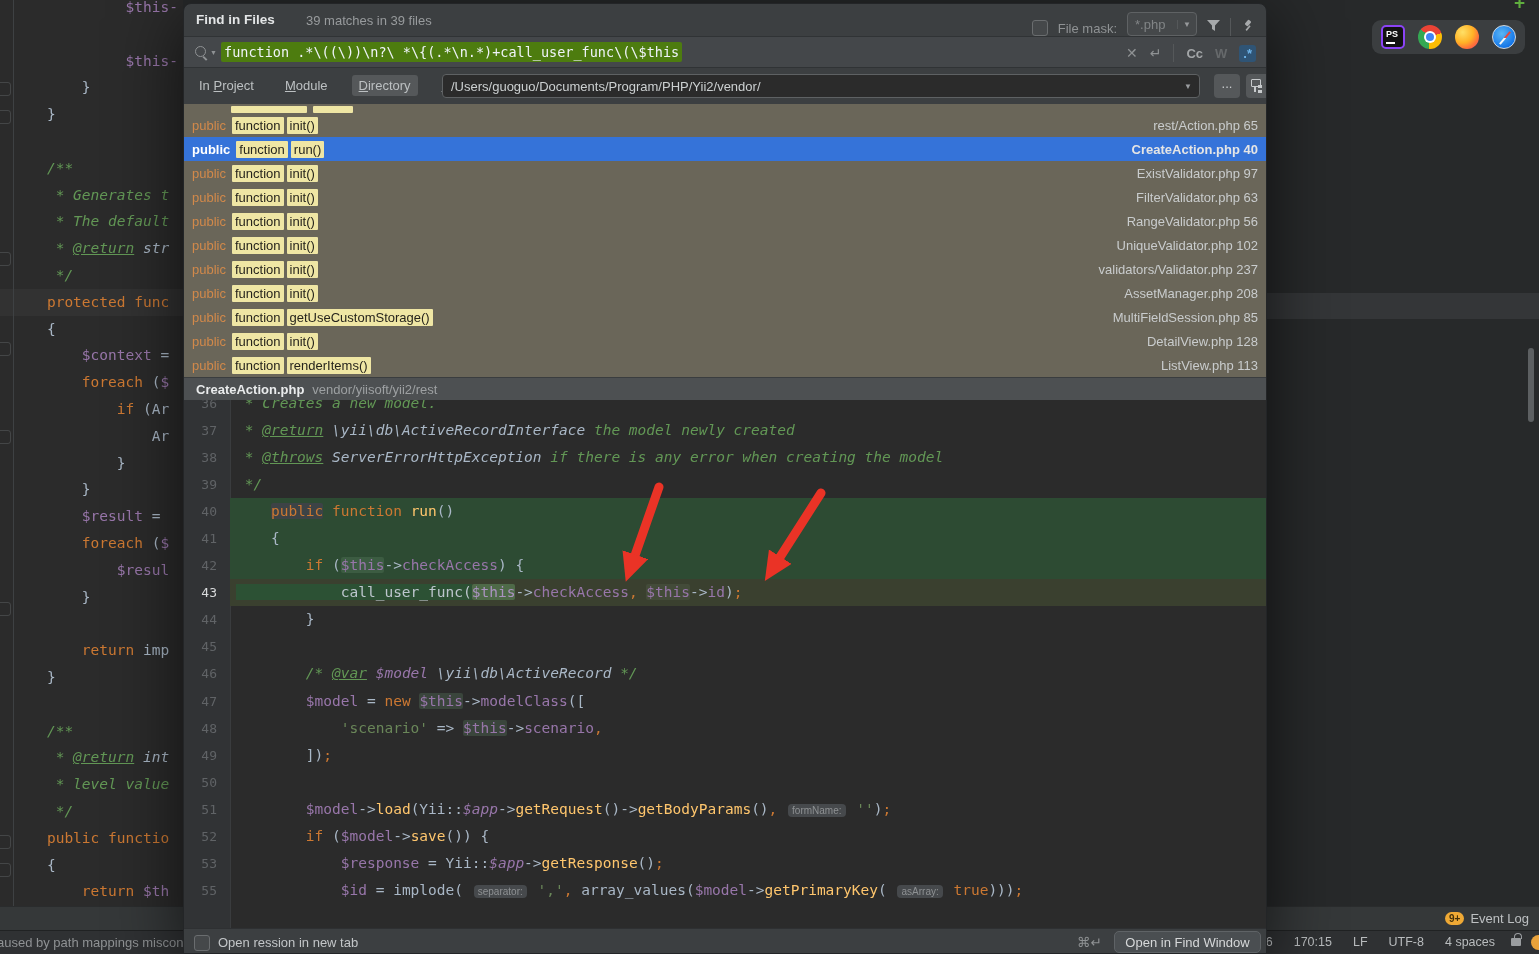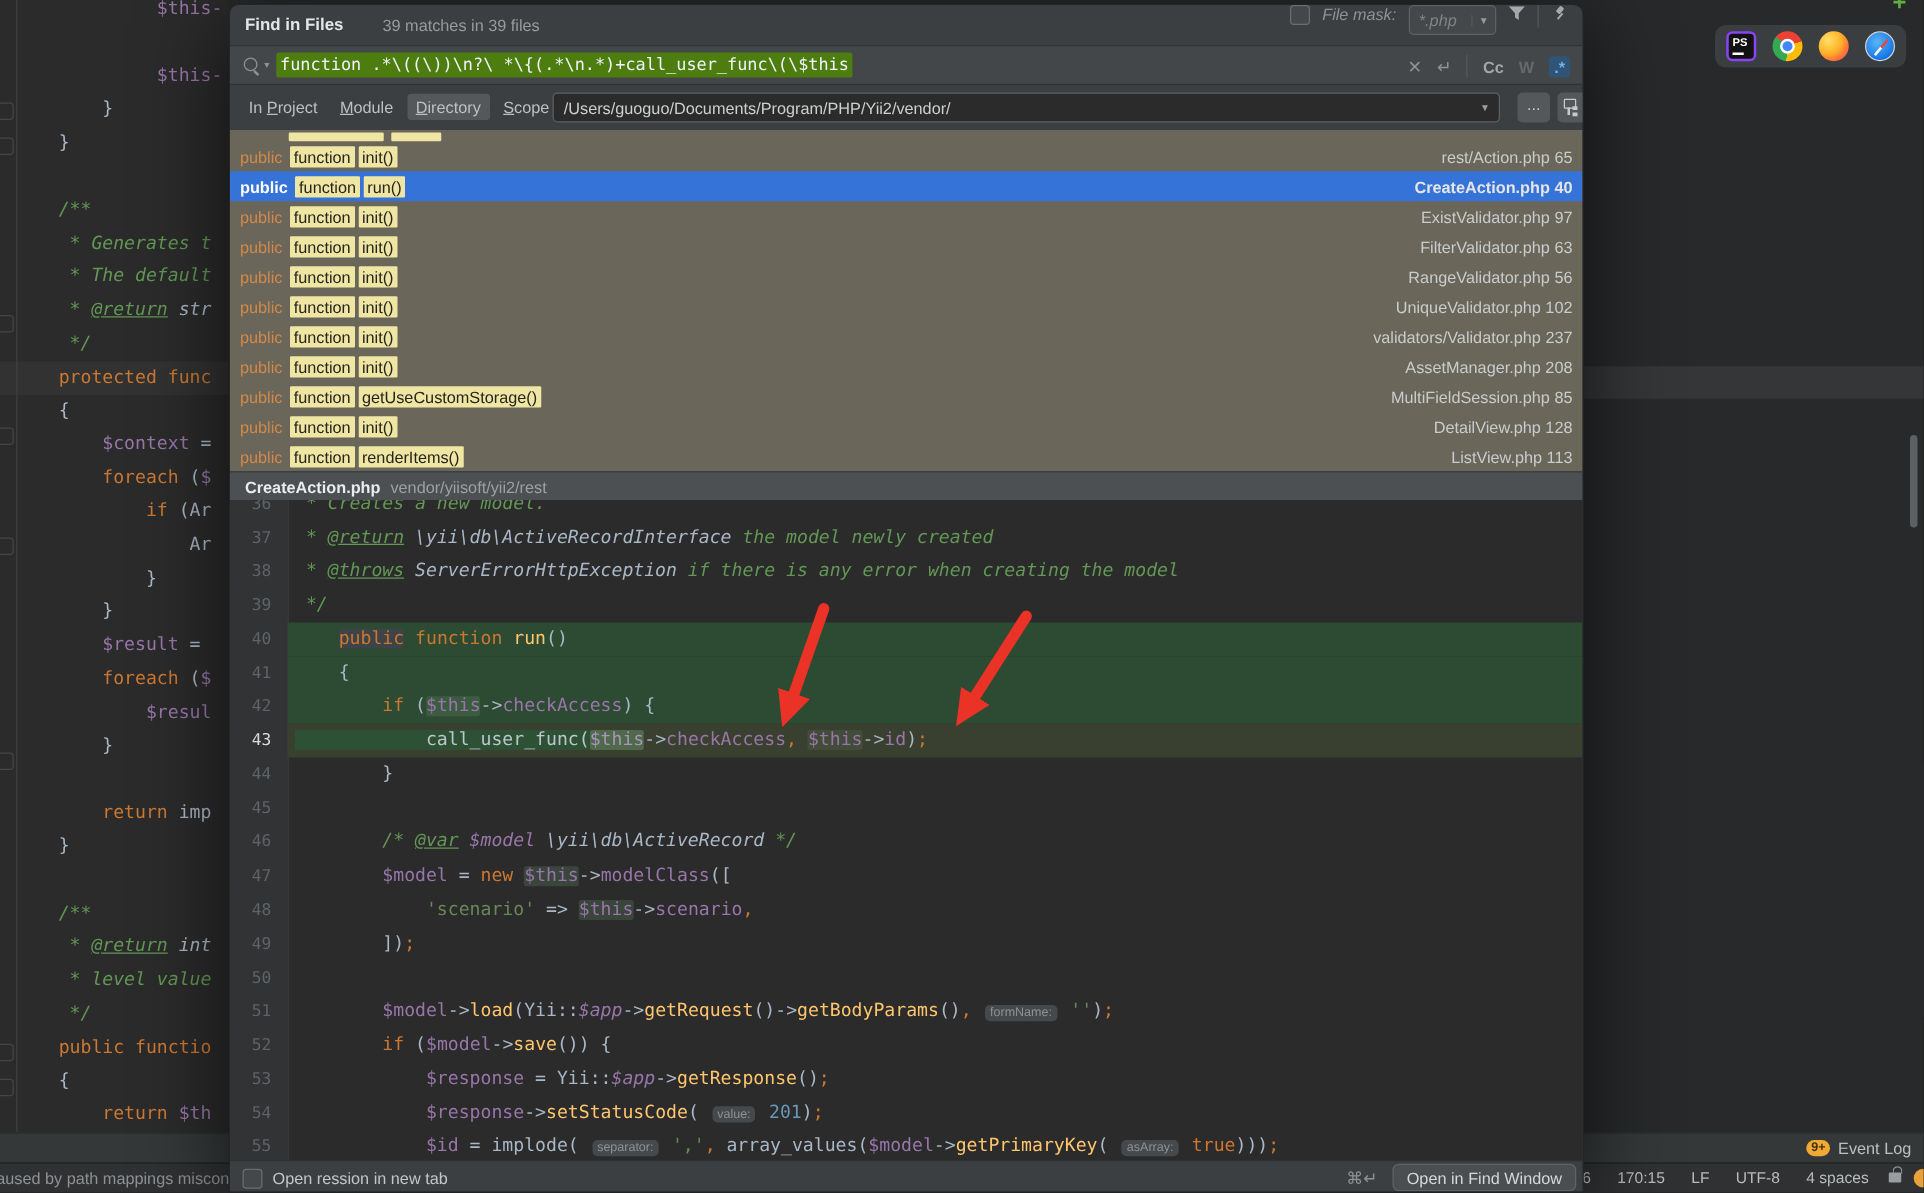--- a/index.html
+++ b/index.html
@@ -79,21 +79,21 @@
   #notif-more{position:absolute;left:85px;top:66px;width:100px;text-align:center;color:#9b9ea0;font-size:13px;}
 
   
   #find-dialog{position:absolute;left:183px;top:3px;width:1084px;height:951px;background:#3c3f41;z-index:10;
                border:1px solid #232527;border-radius:8px 8px 0 0;box-shadow:0 14px 70px rgba(0,0,0,.65);
                box-sizing:border-box;overflow:hidden;}
   .dsec{position:absolute;left:0;right:0;}
   #dlg-title{top:0;height:32px;}
   #dlg-title-text{position:absolute;left:12px;top:8px;font-size:13.5px;font-weight:bold;color:#e3e5e6;}
   #dlg-subtitle{position:absolute;left:122px;top:9px;font-size:13px;color:#989b9d;}
-  #dlg-title-right{position:absolute;right:12px;top:0;height:32px;display:flex;align-items:flex-start;gap:10px;font-style:italic;}
+  #dlg-title-right{position:absolute;right:12px;top:0;height:32px;display:flex;align-items:flex-end;gap:10px;}
   .cbox{width:14px;height:14px;border:1px solid #6a6d6f;border-radius:3px;background:#45484a;}
   #mask-label{color:#8f9294;font-size:13px;}
   #mask-combo{width:68px;height:22px;background:#45484a;border:1px solid #5f6264;border-radius:4px;display:flex;align-items:center;}
   #mask-value{flex:1;padding-left:7px;color:#818486;font-size:13px;}
   #mask-combo .arr{width:18px;text-align:center;color:#97999b;font-size:8px;border-left:1px solid #55585a;}
   .vsep{width:1px;height:18px;background:#55585a;}
   .toolico{color:#a6a9ab;}
 
   #dlg-search{top:32px;height:32px;background:#44474a;border-top:1px solid #303335;border-bottom:1px solid #303335;box-sizing:border-box;}
   #search-mag{position:absolute;left:11px;top:9px;width:9px;height:9px;border:1.7px solid #8f9294;border-radius:50%;}
@@ -102,21 +102,21 @@
   #search-query{position:absolute;left:37px;top:5px;font-size:13.5px;color:#f0f4fa;background:#4d7c0f;
                 padding:2px 3px;border-radius:2px;white-space:pre;}
   #search-right{position:absolute;right:10px;top:0;height:32px;display:flex;align-items:center;gap:12px;}
   #btn-clear{color:#8f9294;font-size:14px;}
   #btn-newline{color:#8f9294;font-size:14px;}
   #btn-case{color:#a3a6a8;font-size:13px;font-weight:bold;}
   #btn-words{color:#66696b;font-size:13px;font-weight:bold;}
   #btn-regex{color:#6db3e8;font-size:13px;font-weight:bold;background:#2f5475;border-radius:3px;padding:1px 4px;}
 
   #dlg-scope{top:64px;height:36px;}
-  #scope-opts{position:absolute;left:8px;top:7px;display:flex;gap:4px;align-items:center;}
+  #scope-opts{position:absolute;left:8px;top:7px;display:flex;gap:17px;align-items:center;}
   .scope-opt{color:#bcc0c2;font-size:13px;padding:3px 7px;border-radius:3px;}
   .scope-opt.sel{background:#55585a;}
   .mn{text-decoration:underline;}
   #dir-combo{position:absolute;left:258px;top:6px;width:758px;height:24px;background:#2b2b2b;border:1px solid #5e6163;
              border-radius:4px;box-sizing:border-box;display:flex;align-items:center;}
   #dir-path{flex:1;padding-left:8px;color:#ccd0d1;font-size:13px;white-space:nowrap;overflow:hidden;}
   #dir-combo .arr{width:22px;text-align:center;color:#9a9da0;font-size:8px;}
   #btn-browse{position:absolute;left:1030px;top:6px;width:26px;height:24px;background:#55585a;border-radius:4px;
               color:#c7cacc;font-size:13px;text-align:center;line-height:20px;}
   #btn-tree{position:absolute;left:1062px;top:6px;width:24px;height:24px;background:#55585a;border-radius:4px;}
@@ -460,24 +460,20 @@
           </div>
           <div class="crow">
             <span class="lnum">52</span>
             <span class="ltext"><span class="tok-txt">        </span><span class="tok-kw">if</span><span class="tok-txt"> (</span><span class="tok-var">$model</span><span class="tok-txt">-&gt;</span><span class="tok-fn">save</span><span class="tok-txt">()) {</span></span>
           </div>
           <div class="crow">
             <span class="lnum">53</span>
             <span class="ltext"><span class="tok-txt">            </span><span class="tok-var">$response</span><span class="tok-txt"> = Yii::</span><span class="tok-vari">$app</span><span class="tok-txt">-&gt;</span><span class="tok-fn">getResponse</span><span class="tok-txt">()</span><span class="tok-op">;</span></span>
           </div>
           <div class="crow">
-            <span class="lnum">54</span>
-            <span class="ltext"><span class="tok-txt">            </span><span class="tok-var">$response</span><span class="tok-txt">-&gt;</span><span class="tok-fn">setStatusCode</span><span class="tok-txt">( </span><span class="tok-hint">value:</span><span class="tok-txt"> </span><span class="tok-num">201</span><span class="tok-txt">)</span><span class="tok-op">;</span></span>
-          </div>
-          <div class="crow">
             <span class="lnum">55</span>
             <span class="ltext"><span class="tok-txt">            </span><span class="tok-var">$id</span><span class="tok-txt"> = implode( </span><span class="tok-hint">separator:</span><span class="tok-txt"> </span><span class="tok-str">','</span><span class="tok-op">,</span><span class="tok-txt"> array_values(</span><span class="tok-var">$model</span><span class="tok-txt">-&gt;</span><span class="tok-fn">getPrimaryKey</span><span class="tok-txt">( </span><span class="tok-hint">asArray:</span><span class="tok-txt"> </span><span class="tok-kw">true</span><span class="tok-txt">)))</span><span class="tok-op">;</span></span>
           </div>
         </div>
     </div>
 
     <svg id="arrows" viewBox="0 0 1084 951">
       <defs>
         <marker id="ah" markerWidth="3.4" markerHeight="3.4" refX="1.1" refY="1.5" orient="auto">
           <path d="M0,0 L3.2,1.5 L0,3 Z" fill="#ea3326"></path>

